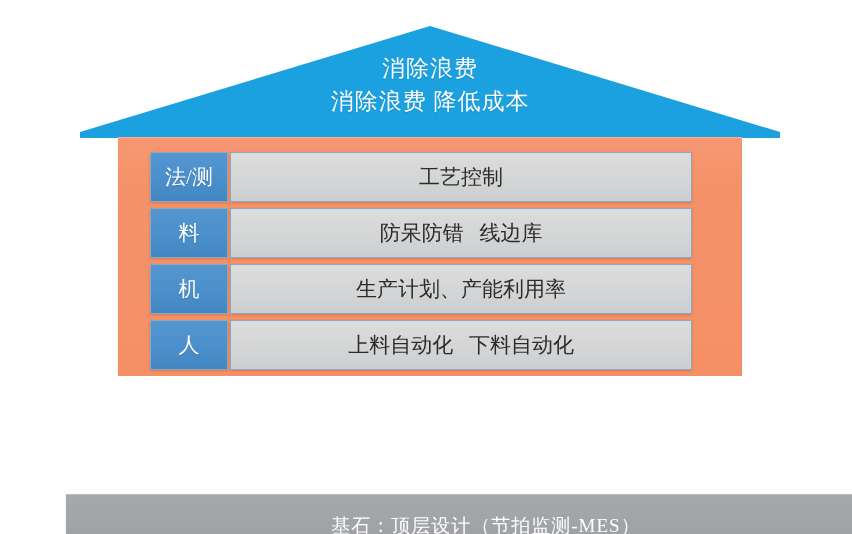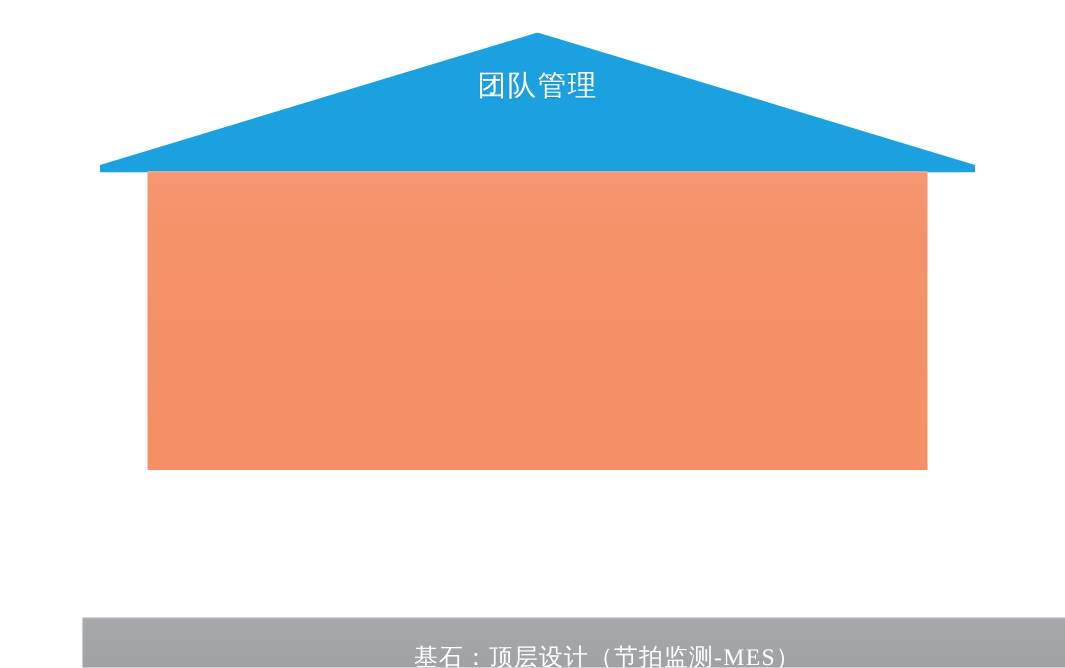--- a/index.html
+++ b/index.html
@@ -147,23 +147,47 @@
 <body>
 
 <div id="canvas">
 
   <div class="roof">
     <svg viewBox="0 0 700 112" xmlns="http://www.w3.org/2000/svg" aria-hidden="true">
       <polygon points="350,0 700,106 700,112 0,112 0,106" fill="#1BA0E0"></polygon>
     </svg>
   </div>
   <div class="roof-text">
-    <span class="roof-line">团队管理</span>
+    <span class="roof-line">消除浪费</span>
+    <span class="roof-line">消除浪费 降低成本</span>
   </div>
 
   <div class="wall"></div>
   <div class="wall-shadow"></div>
 
+  <div class="pillar-rows">
+
+    <div class="pillar-row">
+      <div class="pillar-label">法/测</div>
+      <div class="pillar-value">工艺控制</div>
+    </div>
+
+    <div class="pillar-row">
+      <div class="pillar-label">料</div>
+      <div class="pillar-value">防呆防错   线边库</div>
+    </div>
+
+    <div class="pillar-row">
+      <div class="pillar-label">机</div>
+      <div class="pillar-value">生产计划、产能利用率</div>
+    </div>
+
+    <div class="pillar-row">
+      <div class="pillar-label">人</div>
+      <div class="pillar-value">上料自动化   下料自动化</div>
+    </div>
+
+  </div>
 
 
   <div class="foundation">基石：顶层设计（节拍监测-MES）</div>
 
 </div>
 
 </body></html>

